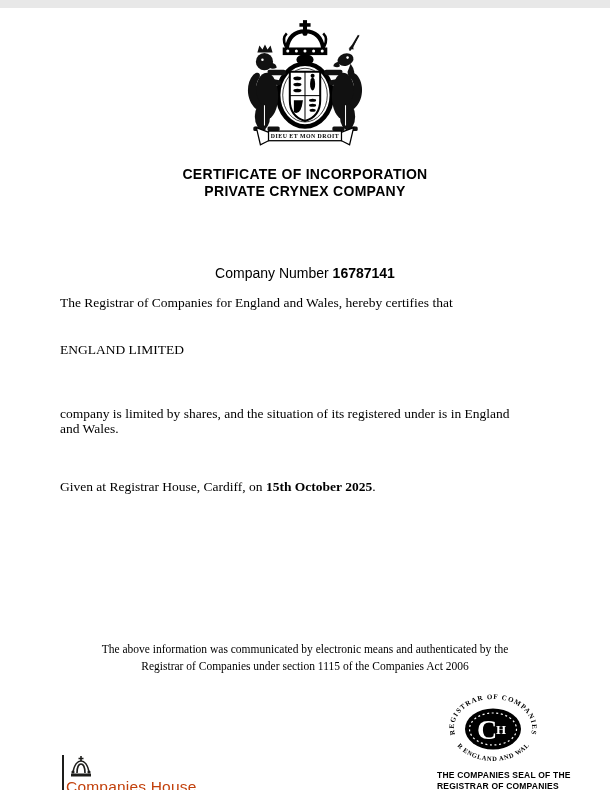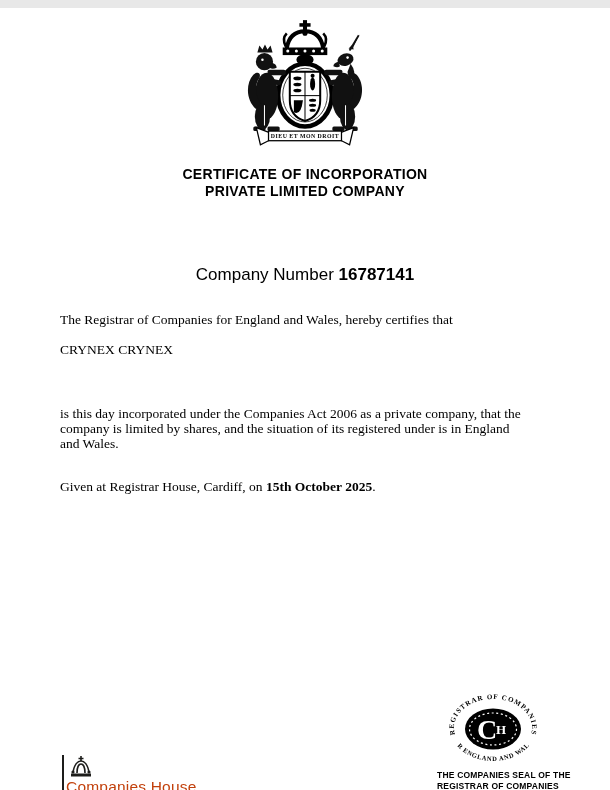--- a/index.html
+++ b/index.html
@@ -21,25 +21,25 @@
     text-align:center;
     font-family:"Liberation Sans", sans-serif;
     font-weight:bold;font-size:14px;line-height:16.5px;
     letter-spacing:0.3px;
   }
   
   .company-number{
     position:absolute;left:0;top:257px;width:610px;
     text-align:center;
     font-family:"Liberation Sans", sans-serif;
-    font-size:17px;
+    font-size:14px;
   }
   .company-number .num{font-weight:bold;}
   
-  .certifies{position:absolute;left:60px;top:304px;font-size:13.5px;}
+  .certifies{position:absolute;left:60px;top:287px;font-size:13.5px;}
   .company-name{position:absolute;left:60px;top:334px;font-size:13.5px;}
   .paragraph{position:absolute;left:60px;top:398px;font-size:13.5px;line-height:15px;}
   .given{position:absolute;left:60px;top:471px;font-size:13.5px;}
   .given .date{font-weight:bold;}
   
   .footer{
     position:absolute;left:0;top:633px;width:610px;
     text-align:center;font-size:11.5px;line-height:16.5px;
   }
   
@@ -145,37 +145,40 @@
     <g>
       <path d="M80,224 L54,214 L62,248 L80,239 Z" fill="#fff" stroke="#000" stroke-width="2.5"></path>
       <path d="M220,224 L246,214 L238,248 L220,239 Z" fill="#fff" stroke="#000" stroke-width="2.5"></path>
       <rect x="78" y="221" width="144" height="19" fill="#fff" stroke="#000" stroke-width="2.5"></rect>
       <text x="150" y="235" text-anchor="middle" font-family="Liberation Serif, serif" font-weight="bold" font-size="11.5" letter-spacing="1" fill="#000">DIEU ET MON DROIT</text>
     </g>
   </svg>
 
   <div class="title">
     <div>CERTIFICATE OF INCORPORATION</div>
-    <div>PRIVATE LIMITED COMPANY</div>
+    <div>PRIVATE CRYNEX COMPANY</div>
   </div>
 
   <div class="company-number"><span>Company Number </span><span class="num">16787141</span></div>
 
   <div class="certifies">The Registrar of Companies for England and Wales, hereby certifies that</div>
 
-  <div class="company-name">CRYNEX CRYNEX</div>
+  <div class="company-name">ENGLAND LIMITED</div>
 
   <div class="paragraph">
-    <div>is this day incorporated under the Companies Act 2006 as a private company, that the</div>
     <div>company is limited by shares, and the situation of its registered under is in England</div>
     <div>and Wales.</div>
   </div>
 
   <div class="given"><span>Given at Registrar House, Cardiff, on </span><span class="date">15th October 2025</span><span>.</span></div>
 
+  <div class="footer">
+    <div>The above information was communicated by electronic means and authenticated by the</div>
+    <div>Registrar of Companies under section 1115 of the Companies Act 2006</div>
+  </div>
 
   <svg class="seal" viewBox="0 0 108 86" xmlns="http://www.w3.org/2000/svg">
     <defs>
       <path id="sealTopArc" d="M 15.4,51.9 A 39,29 0 1 1 88.6,51.9" fill="none"></path>
       <path id="sealBottomArc" d="M 14.8,58.5 A 43,33 0 0 0 89.2,58.5" fill="none"></path>
     </defs>
     <text class="seal-ring seal-ring-top" fill="#000">
       <textPath href="#sealTopArc" startOffset="50%" text-anchor="middle">REGISTRAR OF COMPANIES</textPath>
     </text>
     <text class="seal-ring seal-ring-bottom" fill="#000">

